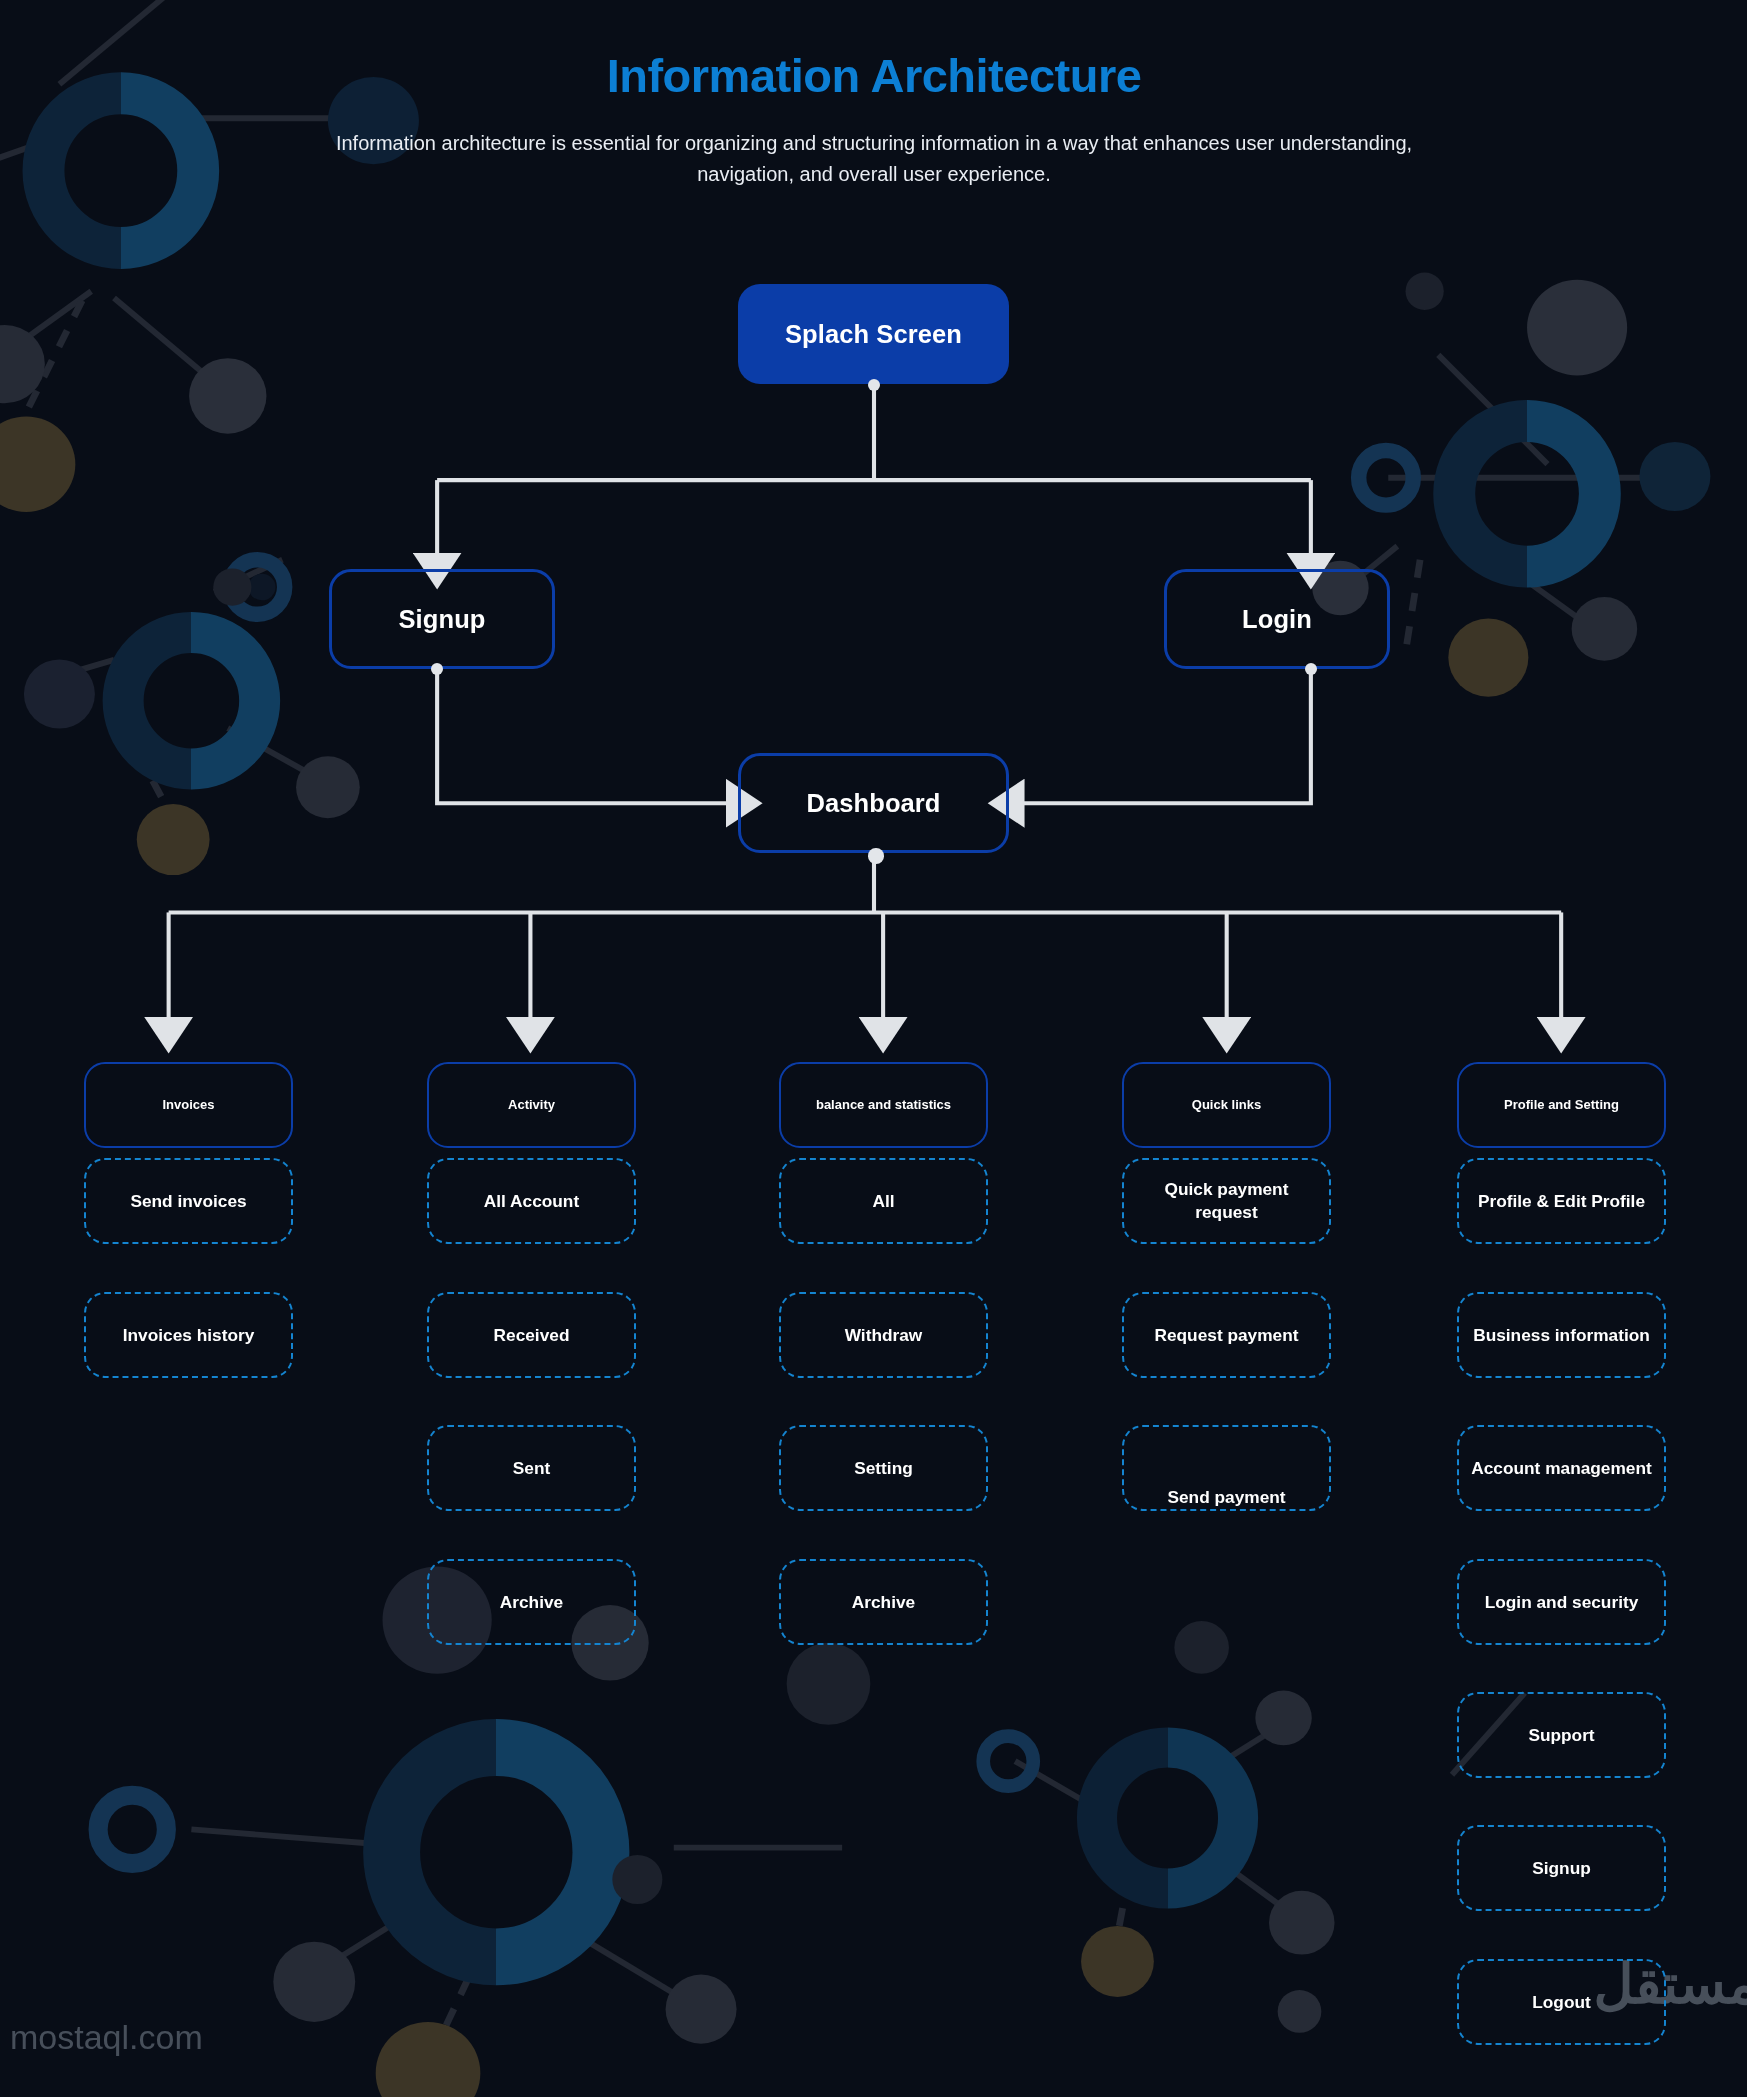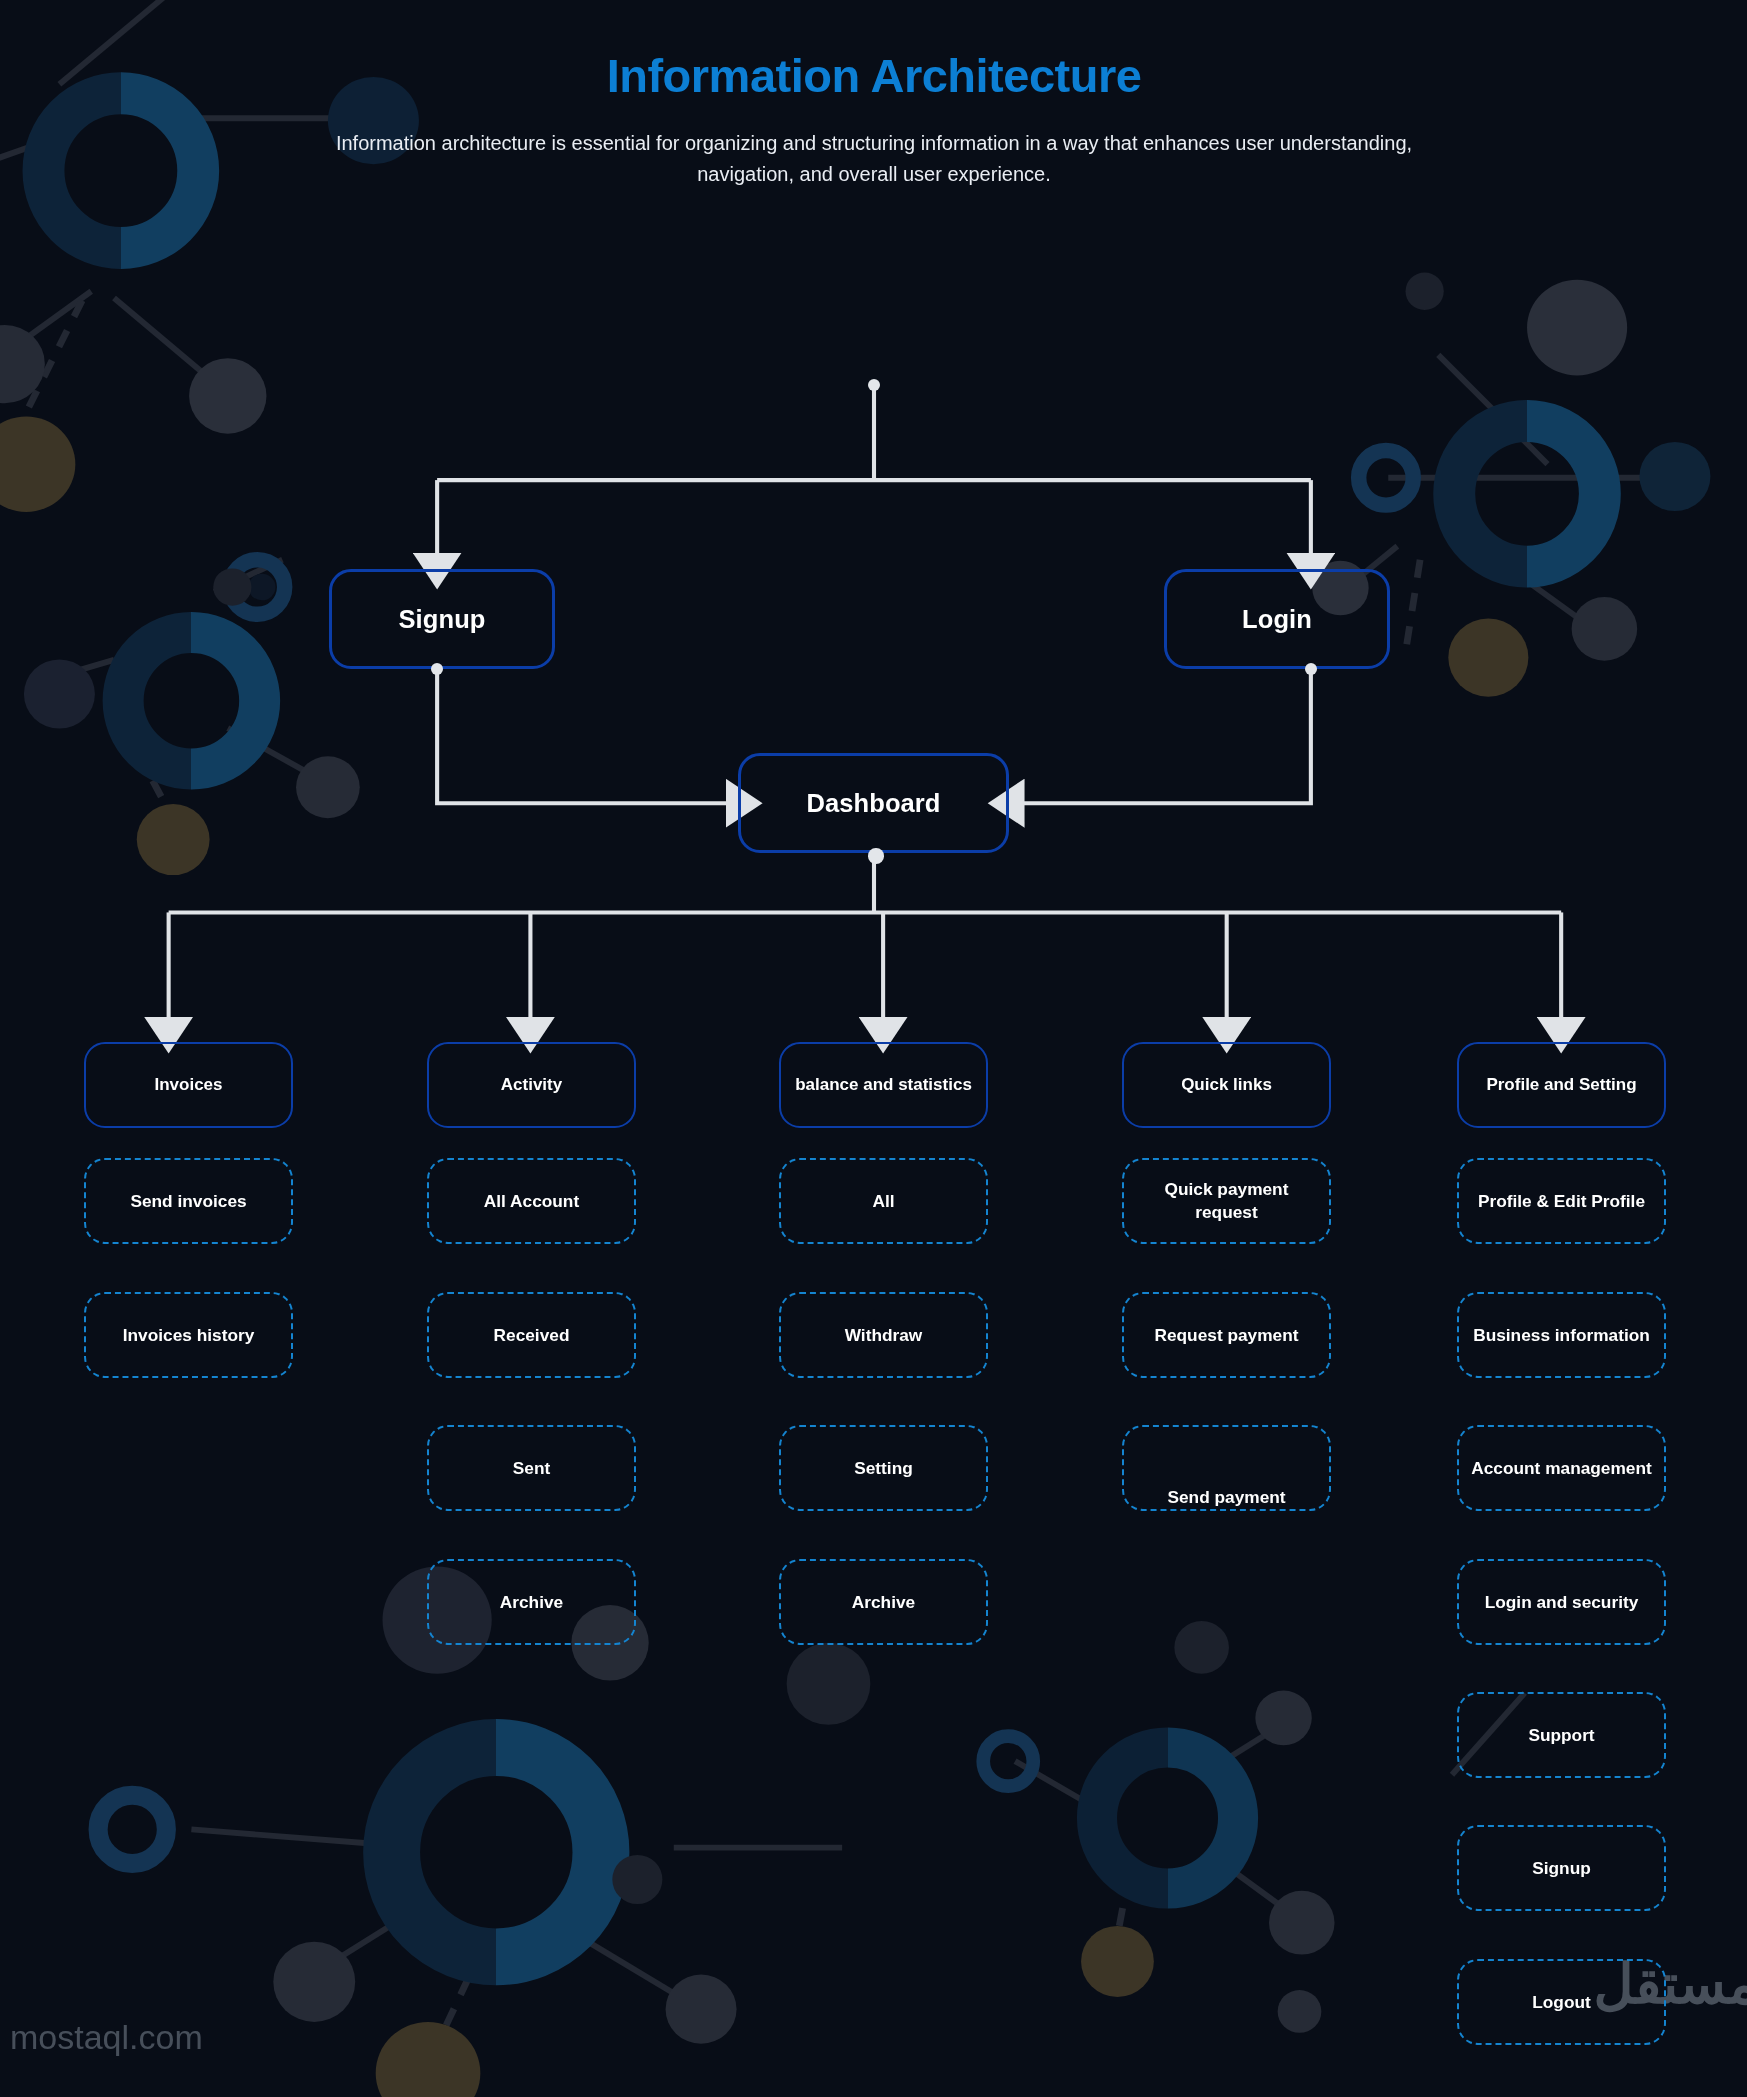--- a/index.html
+++ b/index.html
@@ -80,24 +80,25 @@
     background: transparent;
     border: 3.2px solid #0b3da8;
     font-size: 25.5px;
     font-weight: bold;
     letter-spacing: 0.1px;
   }
   .node-cat {
     border-radius: 21px;
     background: transparent;
     border: 2.7px solid #0b3da8;
-    font-size: 17px;
+    font-size: 13px;
     font-weight: bold;
     line-height: 1.32;
     padding: 0 10px;
+    margin-top: 20px;
   }
   .node-sub {
     border-radius: 21px;
     background: transparent;
     border: 2.7px dashed #1484d0;
     font-size: 17.3px;
     font-weight: bold;
     line-height: 1.32;
     padding: 0 8.2px;
   }
@@ -263,20 +264,23 @@
       <path d="M2695,2005 L2695,2245" marker-end="url(#arrow)"></path>
       <path d="M3430,2005 L3430,2245" marker-end="url(#arrow)"></path>
     </g>
   </svg>
 
   <div class="dot" style="left:868px; top:379px;"></div>
   <div class="dot" style="left:431px;  top:663px;"></div>
   <div class="dot" style="left:1305px; top:663px;"></div>
   <div class="dot" style="left:868px; top:848px; width:15.5px; height:15.5px;"></div>
 
+  <div class="node node-root" style="left:738px; top:284px; width:271px; height:100px;">
+    <span>Splach Screen</span>
+  </div>
 
   <div class="node node-auth" style="left:329px; top:569px; width:226px; height:100px;">
     <span>Signup</span>
   </div>
   <div class="node node-auth" style="left:1164px; top:569px; width:226px; height:100px;">
     <span>Login</span>
   </div>
 
   <div class="node node-hub" style="left:738px; top:753px; width:271px; height:100px;">
     <span>Dashboard</span>

